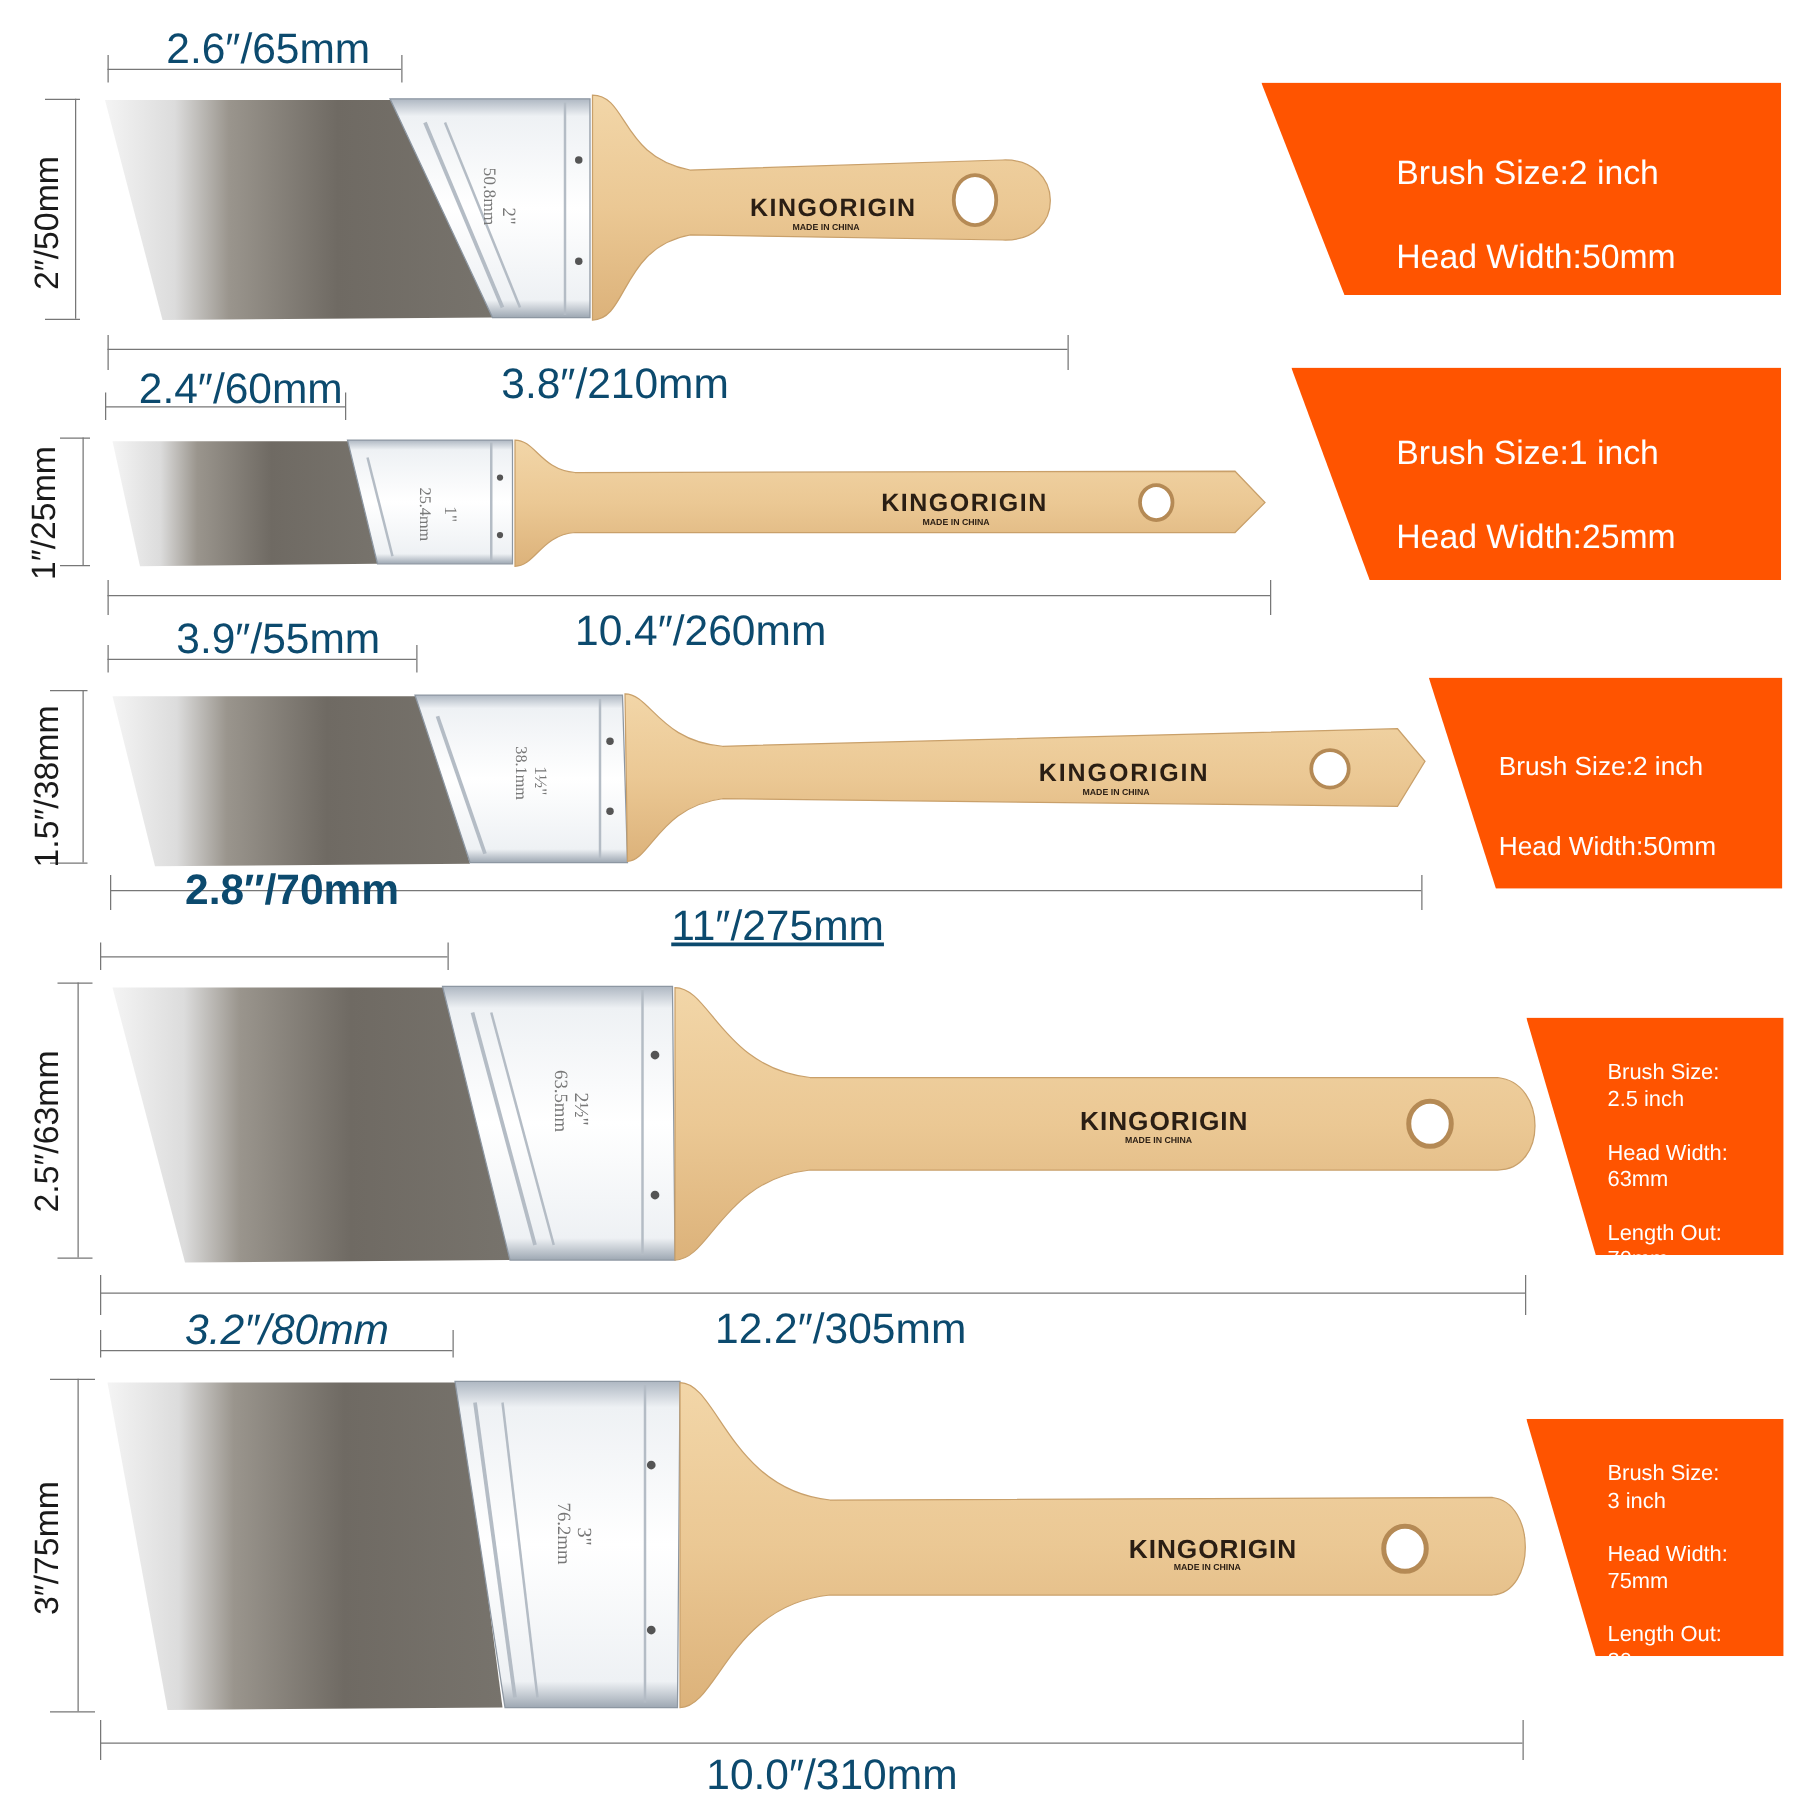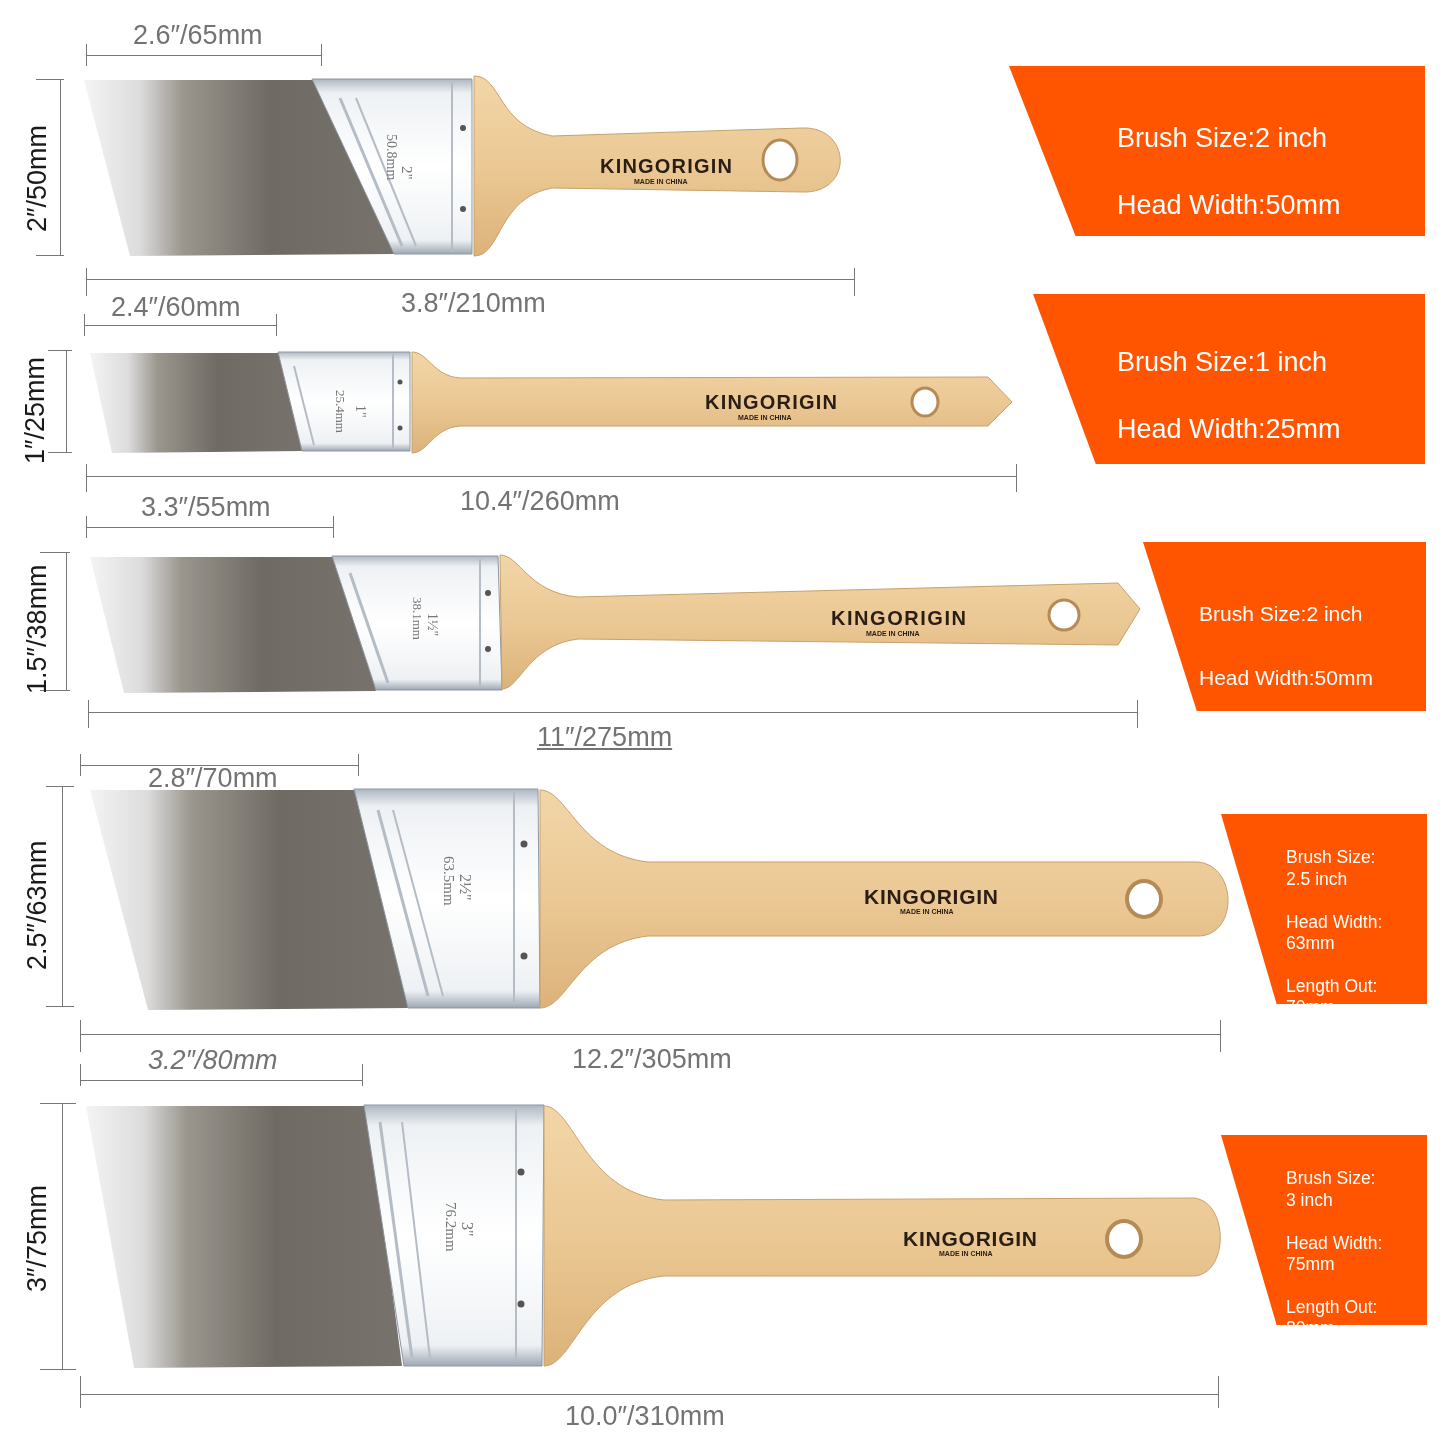--- a/index.html
+++ b/index.html
@@ -1,17 +1,17 @@
 <!DOCTYPE html>
 <html><head>
 <meta charset="utf-8">
 <style>
   html,body{margin:0;padding:0;background:#fff;}
   body{width:1445px;height:1445px;position:relative;overflow:hidden;font-family:"Liberation Sans",sans-serif;color:#1a1a1a;}
-  .dim-text{position:absolute;font-size:27px;line-height:1;white-space:nowrap;color:#737373;}
+  .dim-text{position:absolute;font-size:34px;line-height:1;white-space:nowrap;color:#0c4a6e;}
   .vtext{position:absolute;font-size:27px;white-space:nowrap;transform-origin:0 0;transform:rotate(-90deg);color:#1a1a1a;}
   .hline{position:absolute;height:0;border-top:1.5px solid #777;}
   .vline{position:absolute;width:0;border-left:1.5px solid #777;}
   .panel{position:absolute;background:#ff5400;color:#fff;}
   .panel .txt{position:absolute;white-space:pre-line;}
   svg.brush{position:absolute;overflow:visible;}
 </style>
 </head>
 <body>
 
@@ -119,21 +119,21 @@
       <div>Length Out:60mm</div>
       <div>Total Length:260mm</div>
     </div>
   </div>
 </div>
 
 <div>
   <div class="vline" style="left:86px;top:516px;height:22px;"></div>
   <div class="vline" style="left:333px;top:516px;height:22px;"></div>
   <div class="hline" style="left:86px;top:527px;width:247px;"></div>
-  <div class="dim-text" style="left:141px;top:494px;">3.3″/55mm</div>
+  <div class="dim-text" style="left:141px;top:494px;">3.9″/55mm</div>
 
   <div class="hline" style="left:40px;top:552px;width:30px;"></div>
   <div class="hline" style="left:40px;top:690px;width:30px;"></div>
   <div class="vline" style="left:66px;top:552px;height:138px;"></div>
   <div class="vtext" style="left:22px;top:694px;">1.5″/38mm</div>
 
   <svg class="brush" style="left:88px;top:553px;" width="1060" height="140">
     <polygon points="2,4 248,4 288,138 36,140" fill="url(#bristle)"></polygon>
     <polygon points="244,3 410,3 414,137 288,137" fill="url(#ferr)" stroke="#8d97a2" stroke-width="1"></polygon>
     <line x1="262" y1="20" x2="300" y2="130" stroke="#b4bcc5" stroke-width="3"></line>
@@ -160,21 +160,21 @@
       <div>Length Out:55mm</div>
       <div>Total Length:275mm</div>
     </div>
   </div>
 </div>
 
 <div>
   <div class="vline" style="left:80px;top:754px;height:22px;"></div>
   <div class="vline" style="left:358px;top:754px;height:22px;"></div>
   <div class="hline" style="left:80px;top:765px;width:278px;"></div>
-  <div class="dim-text" style="left:148px;top:765px;">2.8″/70mm</div>
+  <div class="dim-text" style="left:148px;top:695px;font-weight:bold;">2.8″/70mm</div>
 
   <div class="hline" style="left:46px;top:786px;width:28px;"></div>
   <div class="hline" style="left:46px;top:1006px;width:28px;"></div>
   <div class="vline" style="left:62px;top:786px;height:220px;"></div>
   <div class="vtext" style="left:22px;top:970px;">2.5″/63mm</div>
 
   <svg class="brush" style="left:88px;top:786px;" width="1150" height="228">
     <polygon points="2,4 270,4 320,222 60,224" fill="url(#bristle)"></polygon>
     <polygon points="266,3 450,3 452,222 320,222" fill="url(#ferr)" stroke="#8d97a2" stroke-width="1"></polygon>
     <line x1="290" y1="24" x2="340" y2="210" stroke="#b4bcc5" stroke-width="3"></line>

